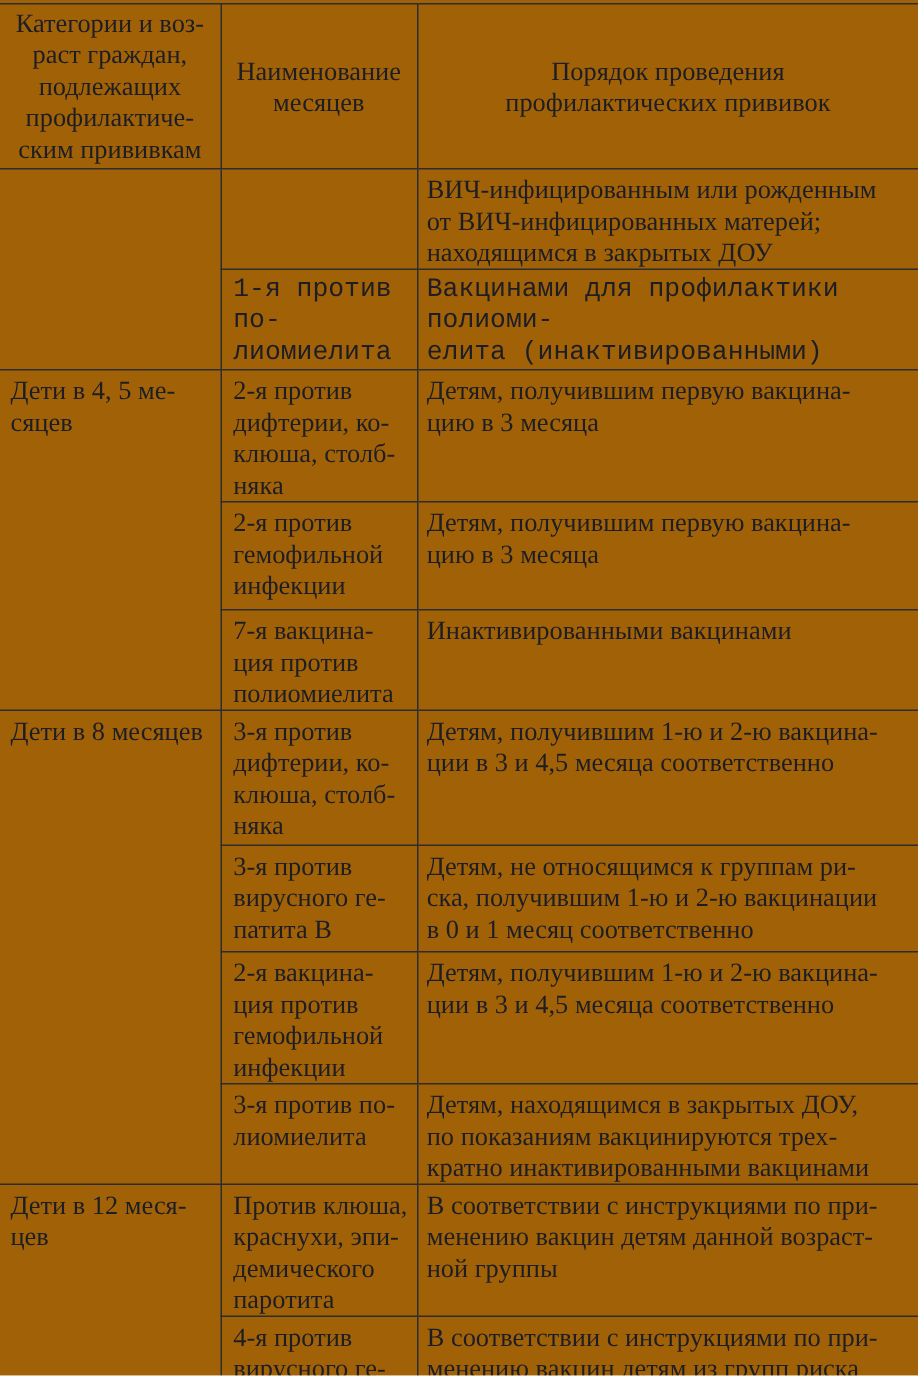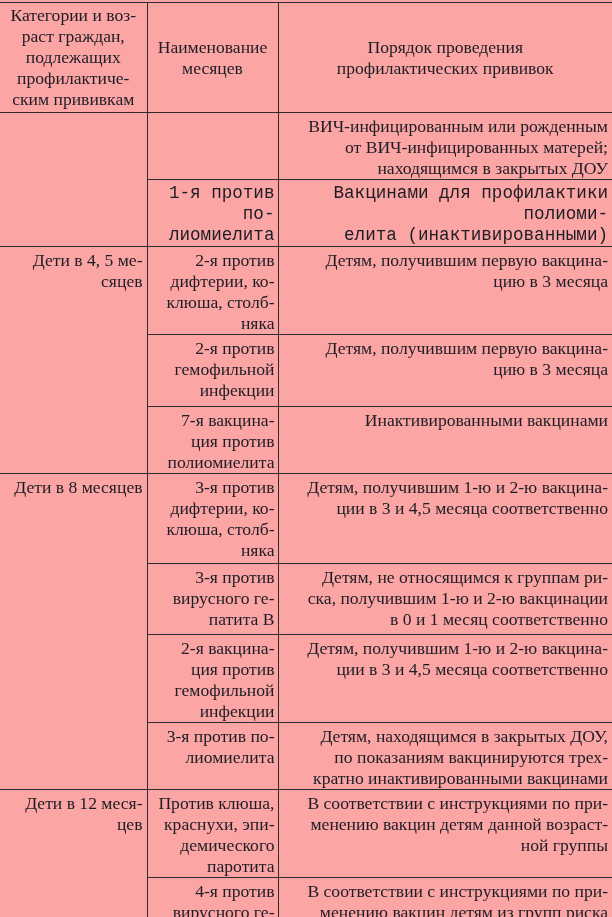--- a/index.html
+++ b/index.html
@@ -3,21 +3,21 @@
 <meta charset="utf-8">
 <style>
   html, body {
     margin: 0;
     padding: 0;
     background: #ffffff;
   }
   .page {
     width: 612px;
     height: 917px;
-    background: #fca5a5;
+    background: #a16207;
     box-sizing: border-box;
     padding-top: 2px;
     overflow: hidden;
     font-family: "Liberation Serif", "DejaVu Serif", serif;
     color: #1d1d25;
   }
   table.sched {
     width: 612px;
     border-collapse: collapse;
     table-layout: fixed;
@@ -41,21 +41,21 @@
   .cat  { border-left: none; }
   .proc { border-right: none; }
 
   thead th {
     vertical-align: middle;
     text-align: center;
     padding: 2px 2px;
   }
   tbody td {
     vertical-align: top;
-    text-align: right;
+    text-align: left;
   }
   td.cat  { padding: 3px 4px 0 7px; }
   td.vac  { padding: 3px 3px 0 8px; }
   td.proc { padding: 3px 4px 0 6px; }
 
   tr.h0  { height: 107px; }
   tr.h1  { height: 67px; }
   tr.h2  { height: 46px; font-family: Liberation Mono, monospace; }
   tr.h3  { height: 88px; }
   tr.h4  { height: 72px; }

